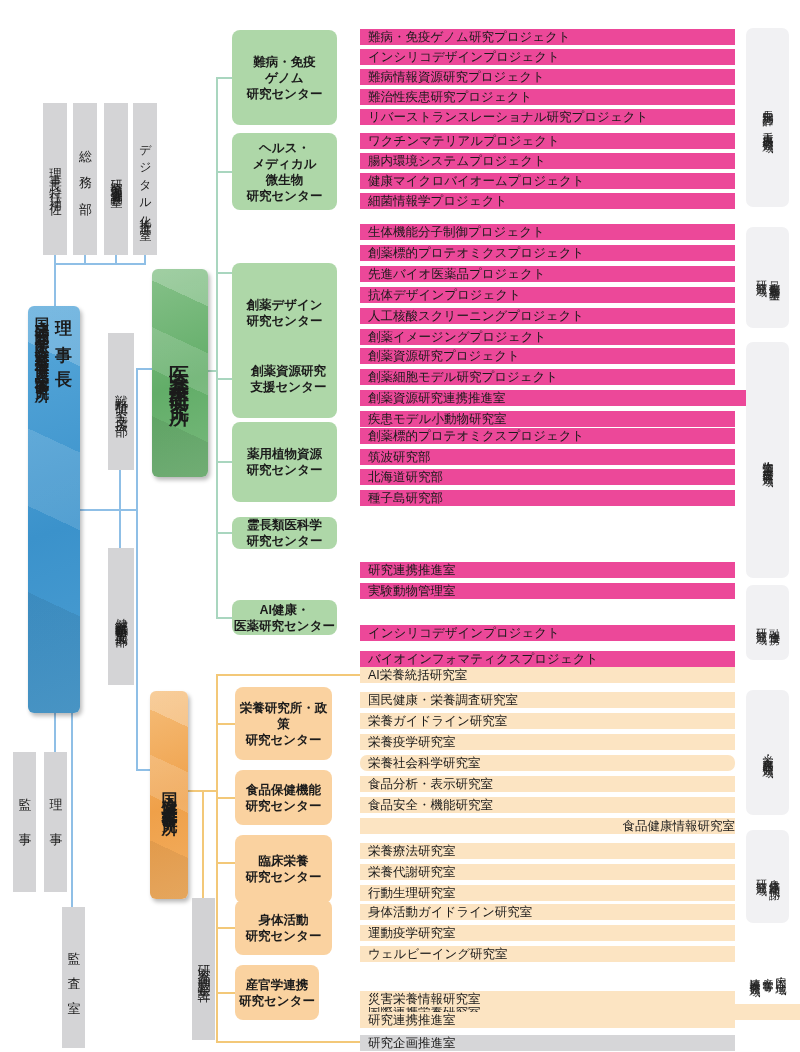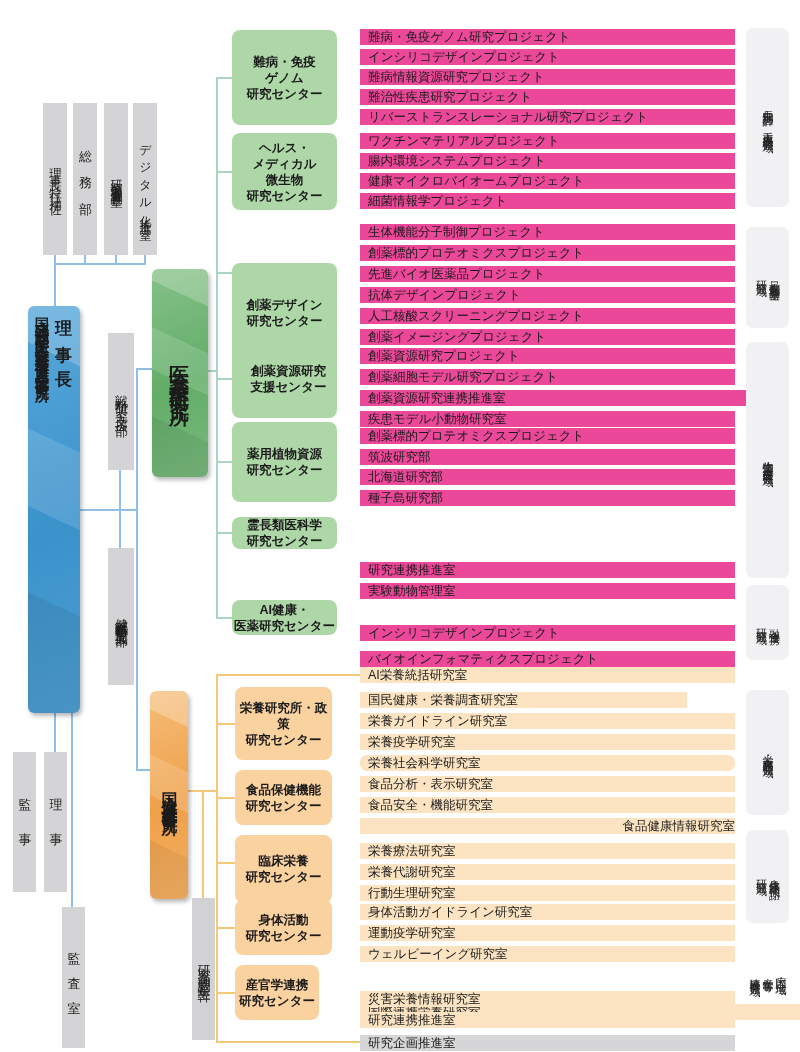--- a/index.html
+++ b/index.html
@@ -175,21 +175,21 @@
       <div class="bar gbar" style="left: 360px; top: 411px; width: 375px;">疾患モデル小動物研究室</div>
       <div class="bar gbar" style="left: 360px; top: 428px; width: 375px;">創薬標的プロテオミクスプロジェクト</div>
       <div class="bar gbar" style="left: 360px; top: 448.5px; width: 375px;">筑波研究部</div>
       <div class="bar gbar" style="left: 360px; top: 469px; width: 375px;">北海道研究部</div>
       <div class="bar gbar" style="left: 360px; top: 489.5px; width: 375px;">種子島研究部</div>
       <div class="bar gbar" style="left: 360px; top: 562px; width: 375px;">研究連携推進室</div>
       <div class="bar gbar" style="left: 360px; top: 583px; width: 375px;">実験動物管理室</div>
       <div class="bar gbar" style="left: 360px; top: 603px; width: 375px; margin-top: 48px;">バイオインフォマティクスプロジェクト</div>
       <div class="bar gbar" style="left: 360px; top: 625px; width: 375px;">インシリコデザインプロジェクト</div>
       <div class="bar obar" style="left: 360px; top: 667px; width: 375px;">AI栄養統括研究室</div>
-      <div class="bar obar" style="left: 360px; top: 692px; width: 327px;">国民健康・栄養調査研究室</div>
+      <div class="bar obar" style="left: 360px; top: 692px; width: 375px;">国民健康・栄養調査研究室</div>
       <div class="bar obar" style="left: 360px; top: 713px; width: 375px;">栄養ガイドライン研究室</div>
       <div class="bar obar" style="left: 360px; top: 734px; width: 375px;">栄養疫学研究室</div>
       <div class="bar obar" style="left: 360px; top: 755px; width: 375px; border-radius: 7px;">栄養社会科学研究室</div>
       <div class="bar obar" style="left: 360px; top: 776px; width: 375px;">食品分析・表示研究室</div>
       <div class="bar obar" style="left: 360px; top: 797px; width: 375px;">食品安全・機能研究室</div>
       <div class="bar obar" style="left: 360px; top: 818px; width: 375px; text-align: right;">食品健康情報研究室</div>
       <div class="bar obar" style="left: 360px; top: 843px; width: 375px;">栄養療法研究室</div>
       <div class="bar obar" style="left: 360px; top: 864px; width: 375px;">栄養代謝研究室</div>
       <div class="bar obar" style="left: 360px; top: 885px; width: 375px;">行動生理研究室</div>
       <div class="bar obar" style="left: 360px; top: 904px; width: 375px;">身体活動ガイドライン研究室</div>

